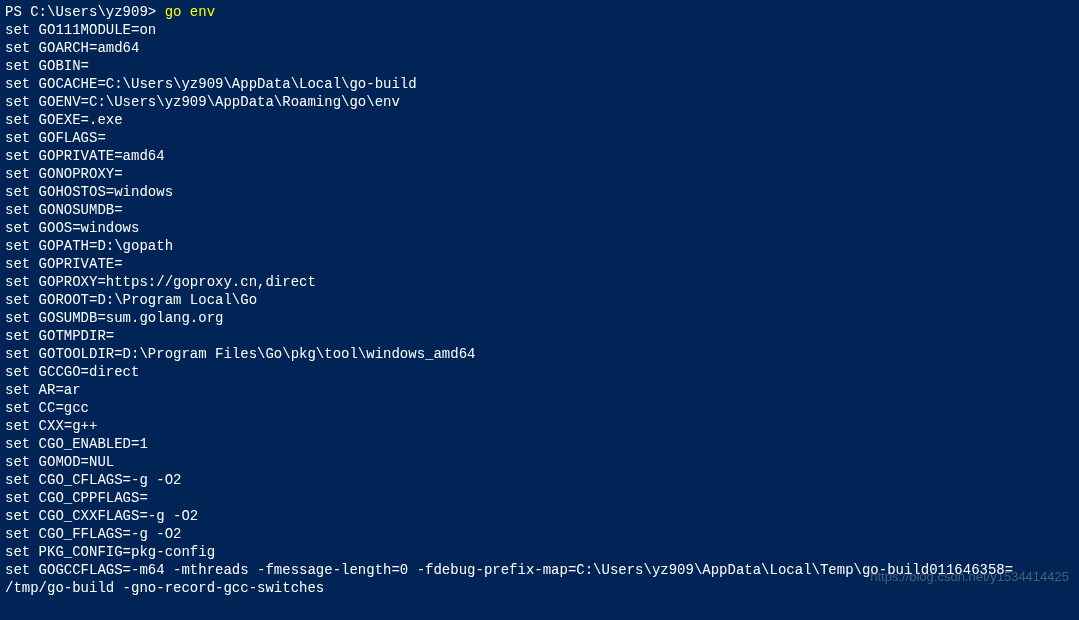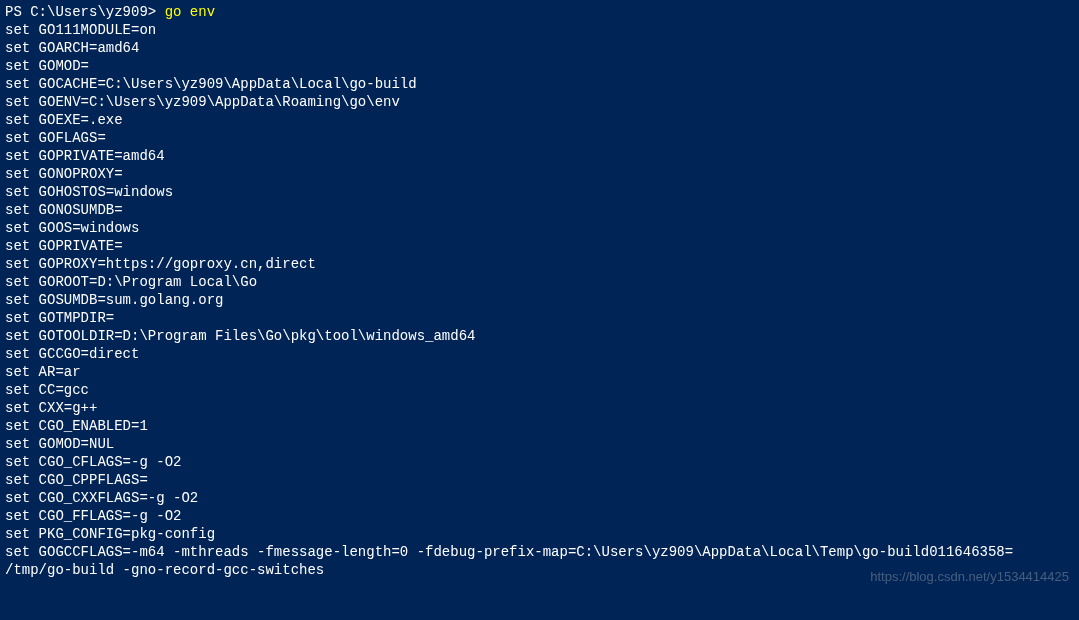--- a/index.html
+++ b/index.html
@@ -38,30 +38,31 @@
       pointer-events: none;
     }
   </style>
 </head>
 <body>
 
 <div class="terminal-line"><span class="prompt-path">PS C:\Users\yz909&gt; </span><span class="command">go env</span></div>
 <div id="output">
     <div class="terminal-line">set GO111MODULE=on</div>
     <div class="terminal-line">set GOARCH=amd64</div>
-    <div class="terminal-line">set GOMOD=</div>
+    <div class="terminal-line">set GOBIN=</div>
     <div class="terminal-line">set GOCACHE=C:\Users\yz909\AppData\Local\go-build</div>
     <div class="terminal-line">set GOENV=C:\Users\yz909\AppData\Roaming\go\env</div>
     <div class="terminal-line">set GOEXE=.exe</div>
     <div class="terminal-line">set GOFLAGS=</div>
     <div class="terminal-line">set GOPRIVATE=amd64</div>
     <div class="terminal-line">set GONOPROXY=</div>
     <div class="terminal-line">set GOHOSTOS=windows</div>
     <div class="terminal-line">set GONOSUMDB=</div>
     <div class="terminal-line">set GOOS=windows</div>
+    <div class="terminal-line">set GOPATH=D:\gopath</div>
     <div class="terminal-line">set GOPRIVATE=</div>
     <div class="terminal-line">set GOPROXY=https://goproxy.cn,direct</div>
     <div class="terminal-line">set GOROOT=D:\Program Local\Go</div>
     <div class="terminal-line">set GOSUMDB=sum.golang.org</div>
     <div class="terminal-line">set GOTMPDIR=</div>
     <div class="terminal-line">set GOTOOLDIR=D:\Program Files\Go\pkg\tool\windows_amd64</div>
     <div class="terminal-line">set GCCGO=direct</div>
     <div class="terminal-line">set AR=ar</div>
     <div class="terminal-line">set CC=gcc</div>
     <div class="terminal-line">set CXX=g++</div>

